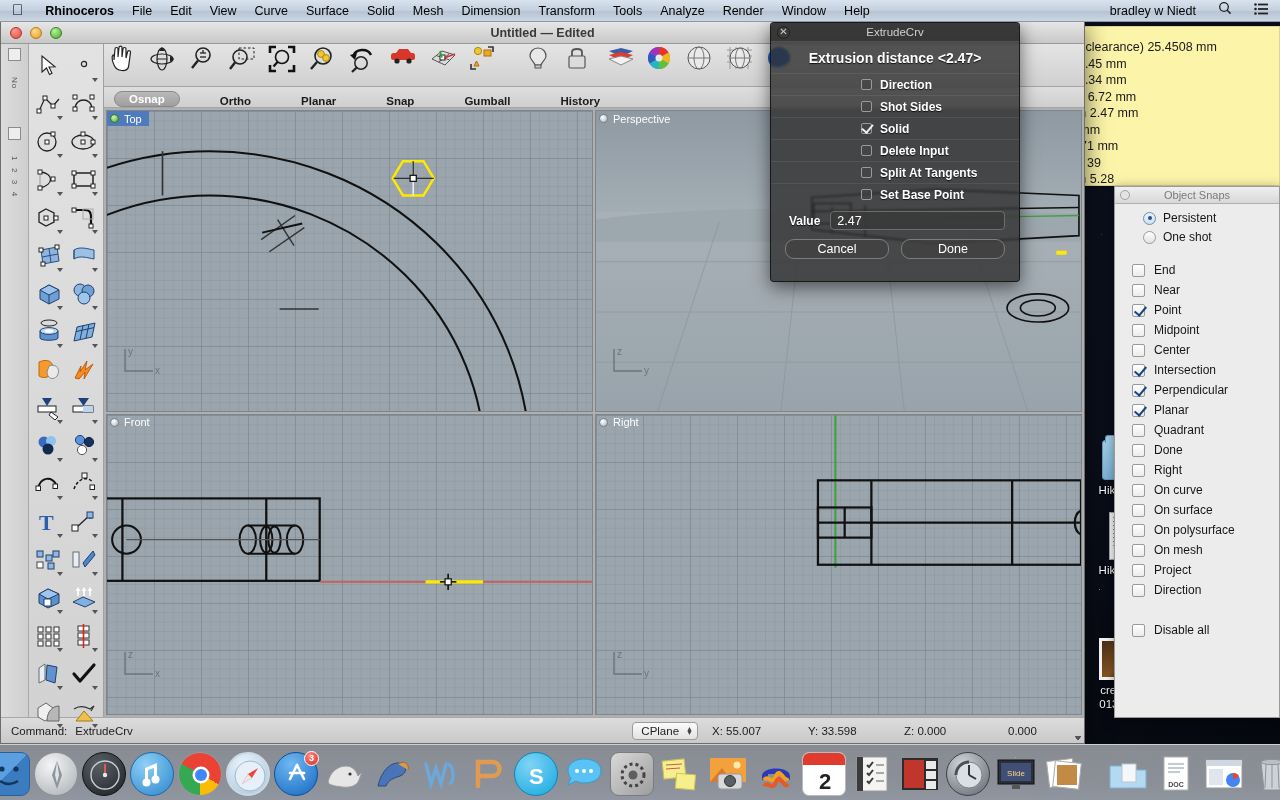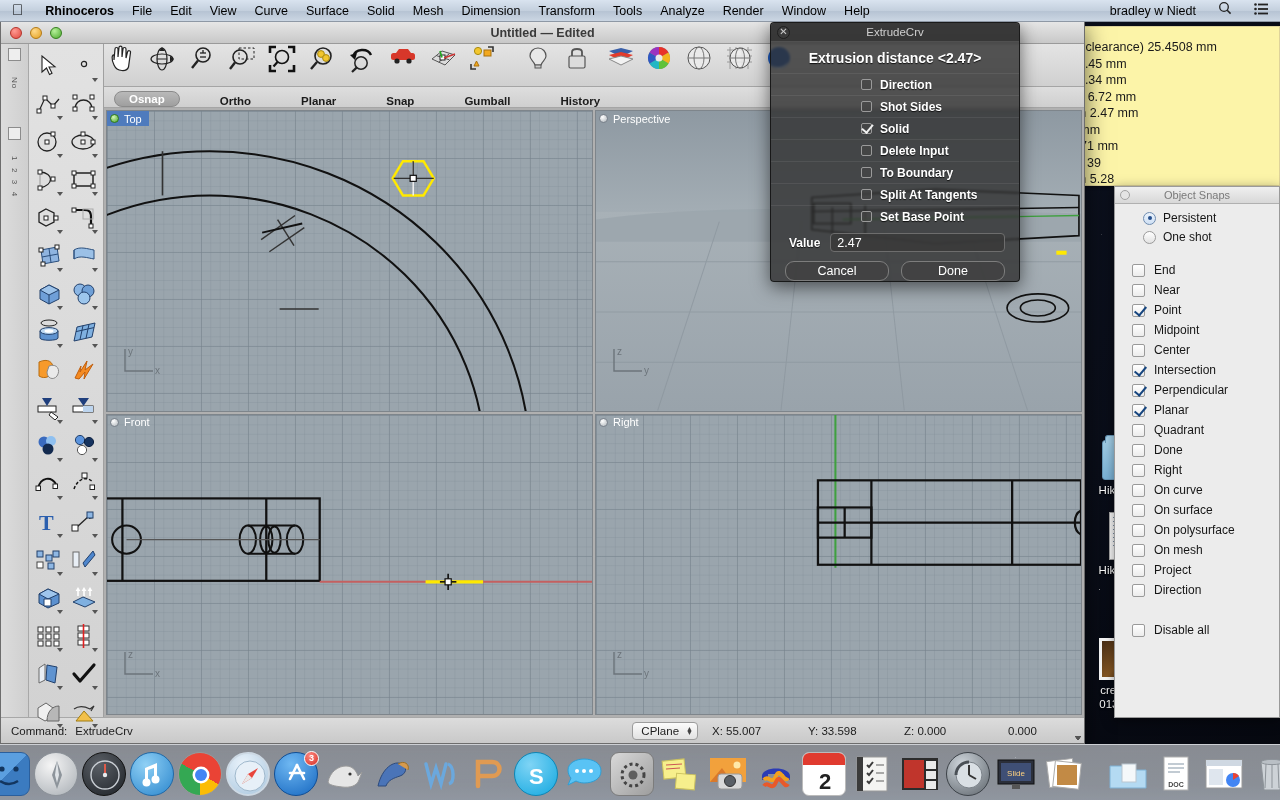--- a/index.html
+++ b/index.html
@@ -1224,24 +1224,20 @@
   <div class="row">
     <span class="cb on"></span>
     <span>Solid</span>
   </div>
   <div class="row">
     <span class="cb"></span>
     <span>Delete Input</span>
   </div>
   <div class="row">
     <span class="cb"></span>
-    <span>To Boundary</span>
-  </div>
-  <div class="row">
-    <span class="cb"></span>
     <span>Split At Tangents</span>
   </div>
   <div class="row">
     <span class="cb"></span>
     <span>Set Base Point</span>
   </div>
 
   <div class="valrow">
     <span class="lb">Value</span>
     <input type="text" value="2.47" style="">

